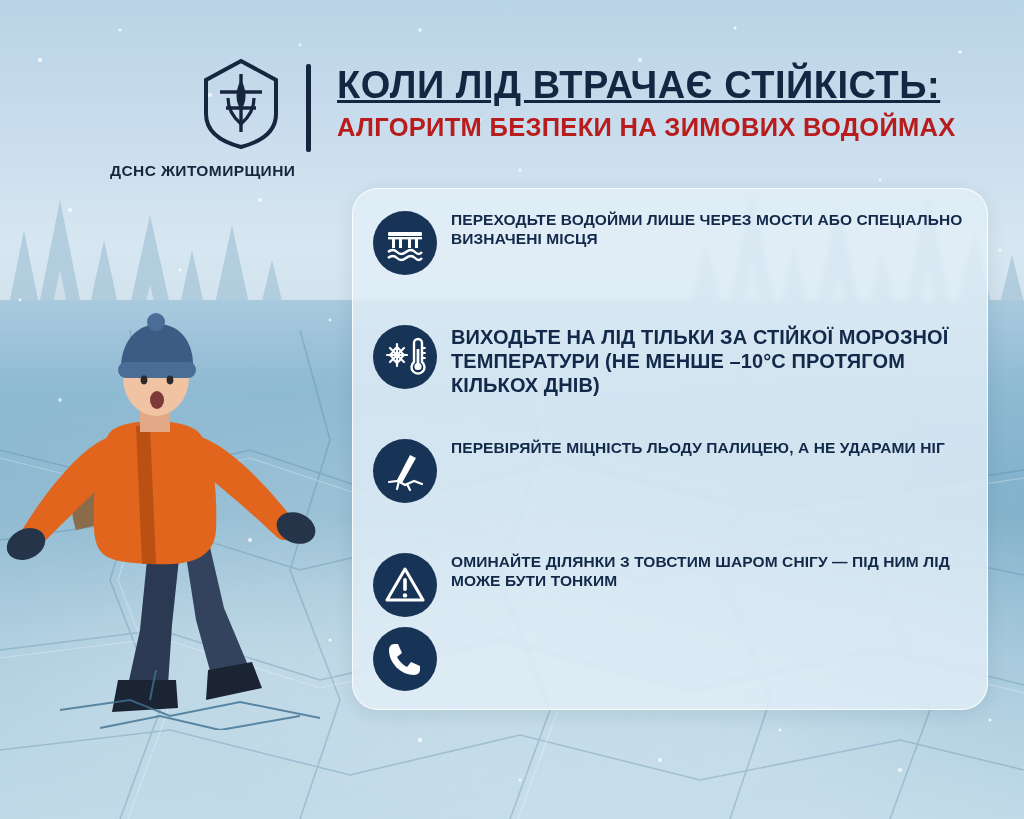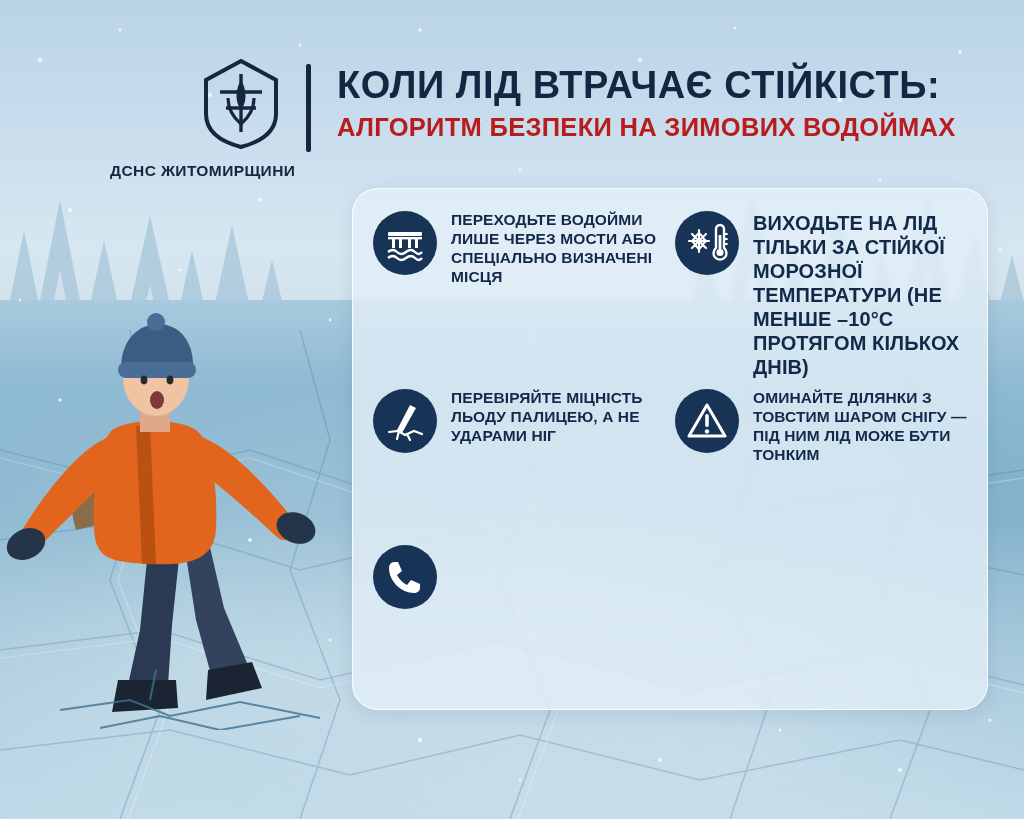--- a/index.html
+++ b/index.html
@@ -60,38 +60,38 @@
     margin-top: 8px;
     font-size: 15.5px; font-weight: 700; letter-spacing: .4px;
     color: #16263f; white-space: nowrap;
   }
   .divider {
     width: 5px; height: 88px; background: #16263f; margin-top: 6px; border-radius: 2px;
   }
   .titles { padding-top: 8px; }
   .title-main {
     font-size: 38px; font-weight: 700; letter-spacing: .5px;
-    color: #132742; line-height: 1.05; white-space: nowrap;
+    color: #132742; line-height: 1.05; white-space: nowrap; text-decoration: underline;
   }
   .title-sub {
     margin-top: 7px;
     font-size: 25.5px; font-weight: 700; letter-spacing: .3px;
     color: #b91c1c; white-space: nowrap;
   }
 
   
   .panel {
     position: absolute; left: 352px; top: 188px; width: 636px; height: 522px;
     background: rgba(226,239,247,0.80);
     border: 1px solid rgba(255,255,255,0.85);
     border-radius: 26px;
     backdrop-filter: blur(2px);
     box-shadow: 0 4px 18px rgba(20,50,80,0.10);
     display: grid;
-    grid-template-columns: 1fr 1fr;
+    grid-template-columns: 1fr;
     grid-template-rows: 1fr 1fr 1fr;
     padding: 16px 18px 14px 18px;
     column-gap: 6px;
   }
   .tip {
     display: flex; align-items: flex-start; gap: 14px;
     padding: 4px 2px;
   }
   .tip-icon {
     flex: 0 0 auto;

